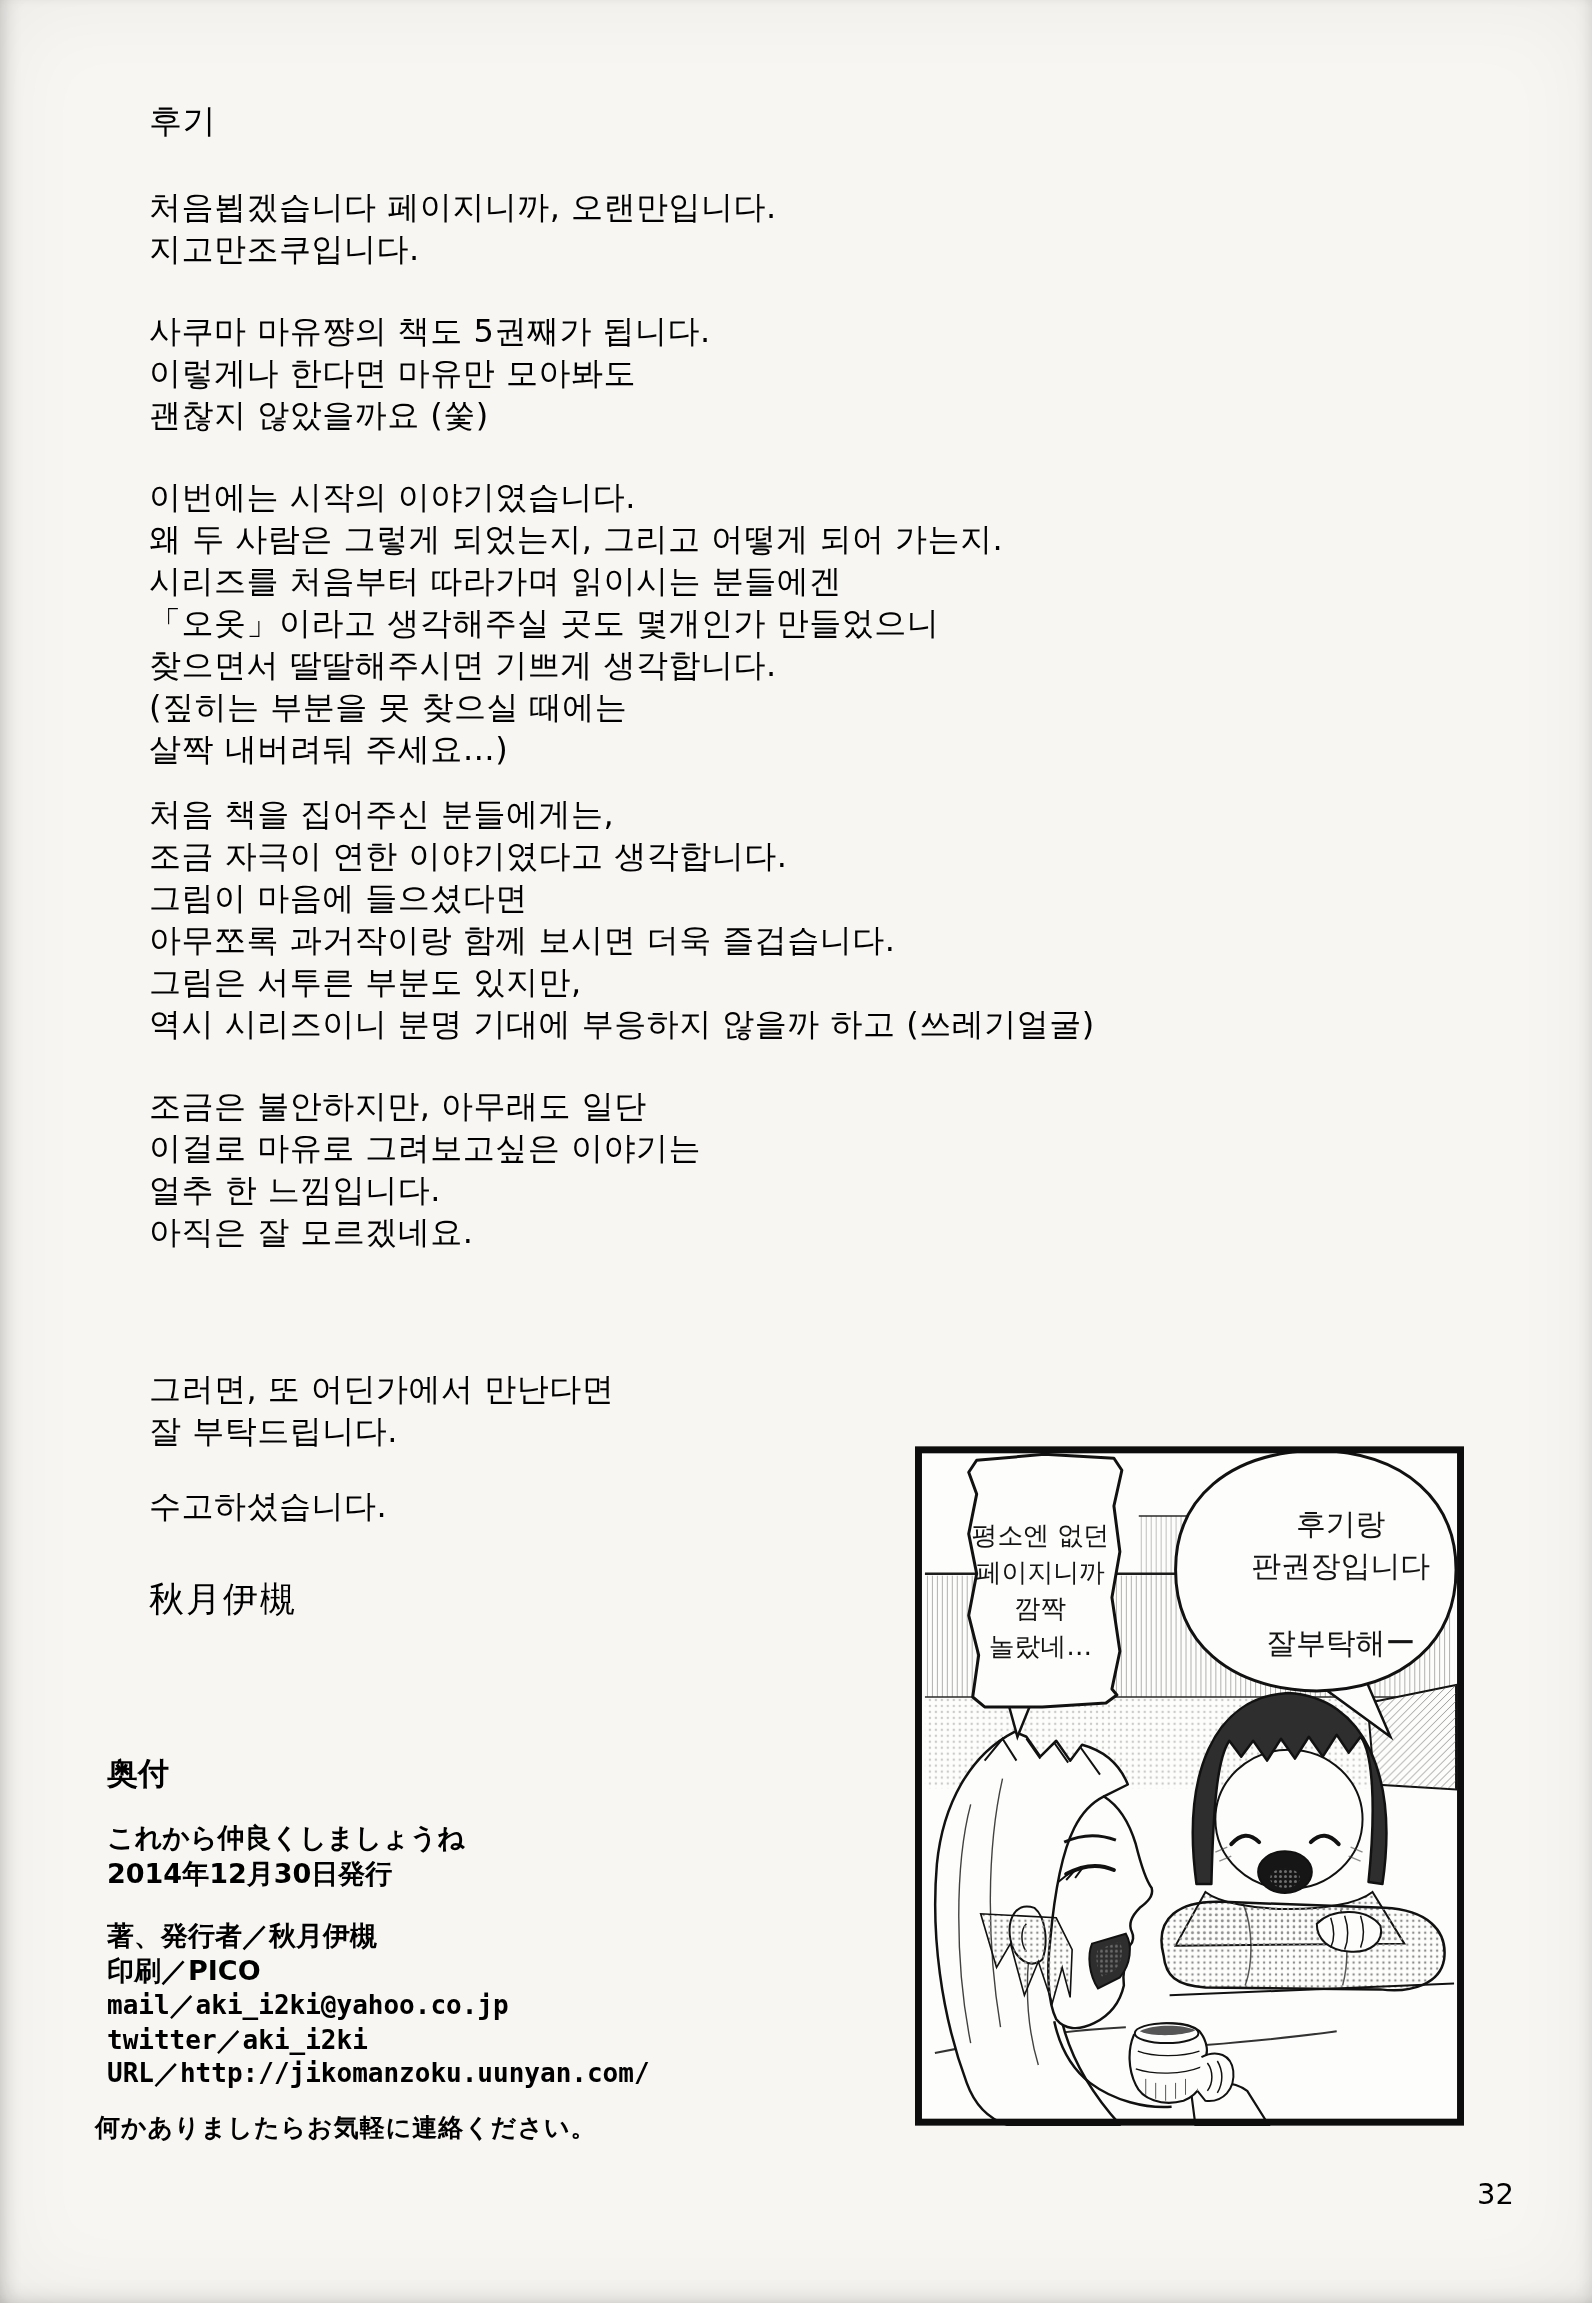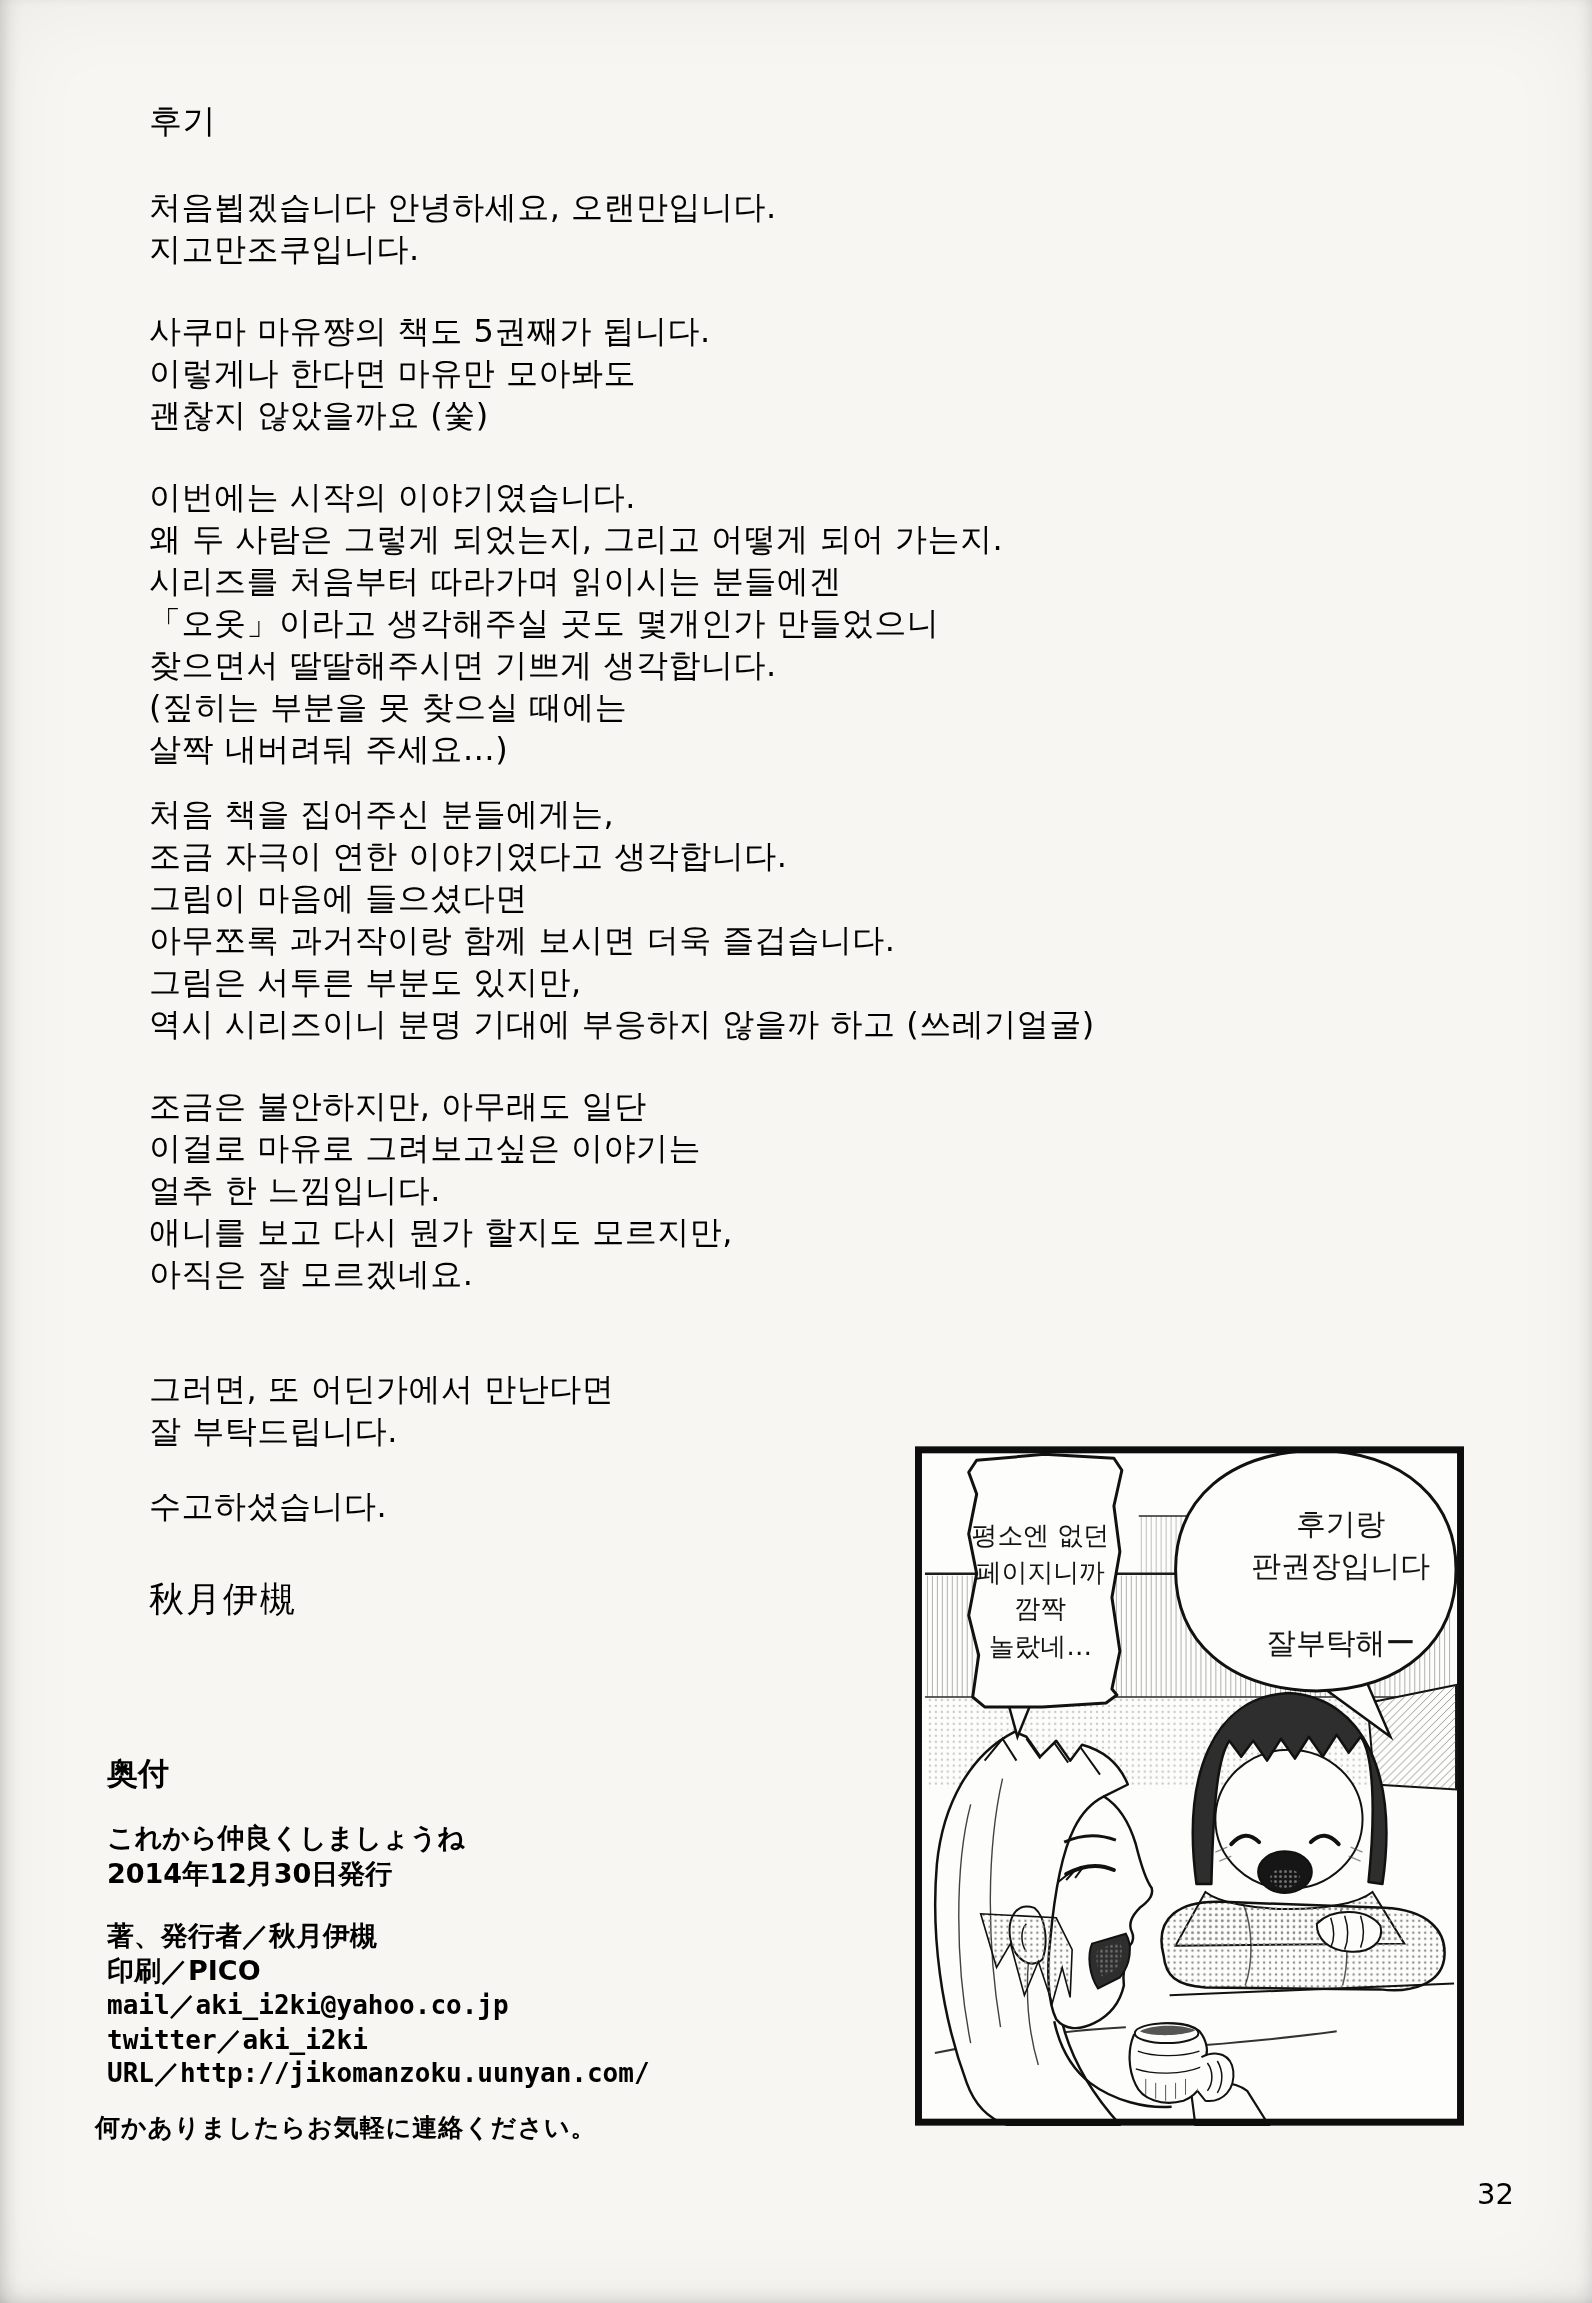--- a/index.html
+++ b/index.html
@@ -32,21 +32,21 @@
 </head>
 <body>
 
 <div class="page">
 
   <div class="para" style="top:100px">
     <div class="kline title-line">후기</div>
   </div>
 
   <div class="para" style="top:186px">
-    <div class="kline">처음뵙겠습니다 안녕하세요, 오랜만입니다.</div>
+    <div class="kline">처음뵙겠습니다 페이지니까, 오랜만입니다.</div>
     <div class="kline">지고만조쿠입니다.</div>
   </div>
 
   <div class="para" style="top:310px">
     <div class="kline">사쿠마 마유쨩의 책도 5권째가 됩니다.</div>
     <div class="kline">이렇게나 한다면 마유만 모아봐도</div>
     <div class="kline">괜찮지 않았을까요 (쑻)</div>
   </div>
 
   <div class="para" style="top:476px">
@@ -65,21 +65,20 @@
     <div class="kline">그림이 마음에 들으셨다면</div>
     <div class="kline">아무쪼록 과거작이랑 함께 보시면 더욱 즐겁습니다.</div>
     <div class="kline">그림은 서투른 부분도 있지만,</div>
     <div class="kline">역시 시리즈이니 분명 기대에 부응하지 않을까 하고 (쓰레기얼굴)</div>
   </div>
 
   <div class="para" style="top:1085px">
     <div class="kline">조금은 불안하지만, 아무래도 일단</div>
     <div class="kline">이걸로 마유로 그려보고싶은 이야기는</div>
     <div class="kline">얼추 한 느낌입니다.</div>
-    <div class="kline">애니를 보고 다시 뭔가 할지도 모르지만,</div>
     <div class="kline">아직은 잘 모르겠네요.</div>
   </div>
 
   <div class="para" style="top:1368px">
     <div class="kline">그러면, 또 어딘가에서 만난다면</div>
     <div class="kline">잘 부탁드립니다.</div>
   </div>
 
   <div class="para" style="top:1485px">
     <div class="kline">수고하셨습니다.</div>

